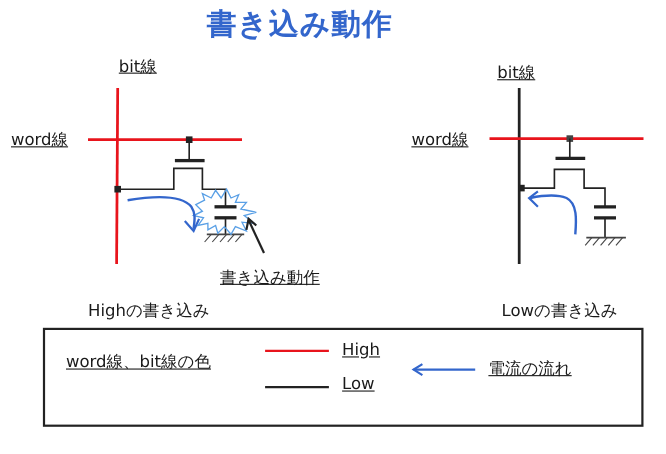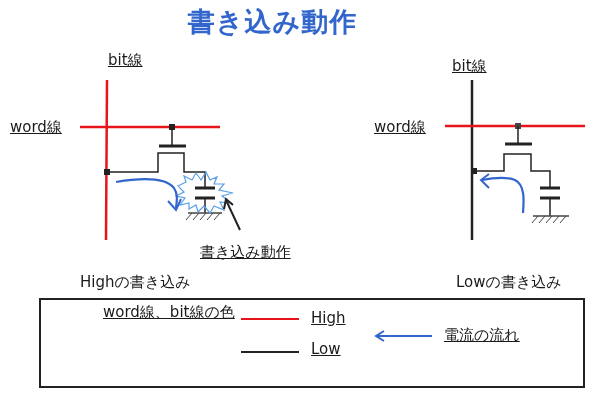--- a/index.html
+++ b/index.html
@@ -86,21 +86,21 @@
       <line x1="552" y1="216" x2="546" y2="223"></line>
       <line x1="559" y1="216" x2="553" y2="223"></line>
       <line x1="566" y1="216" x2="560" y2="223"></line>
     </g>
     <path d="M523,213 C524,200 525,185 515,180 C505,176 492,178 482,180" fill="none" stroke="#3366cc" stroke-width="2.2"></path>
     <polyline points="489,174 481,180 489,188" fill="none" stroke="#3366cc" stroke-width="2"></polyline>
   </g>
 </svg>
 
 <div class="legend-box"></div>
-<div class="abs lbl" style="left:60px; top:303px;margin-left:43px;">word線、bit線の色</div>
+<div class="abs lbl" style="left:60px; top:320px;">word線、bit線の色</div>
 <svg class="diagram" width="605" height="413">
   <line x1="241" y1="319" x2="299" y2="319" stroke="#e8141c" stroke-width="2"></line>
   <line x1="241" y1="352" x2="299" y2="352" stroke="#222" stroke-width="2"></line>
   <line x1="376" y1="336" x2="432" y2="336" stroke="#3366cc" stroke-width="2"></line>
   <polyline points="384,331 376,336 384,341" fill="none" stroke="#3366cc" stroke-width="2"></polyline>
 </svg>
 <div class="abs lbl" style="left:311px; top:309px;">High</div>
 <div class="abs lbl" style="left:311px; top:340px;">Low</div>
 <div class="abs lbl" style="left:444px; top:326px;">電流の流れ</div>
 

